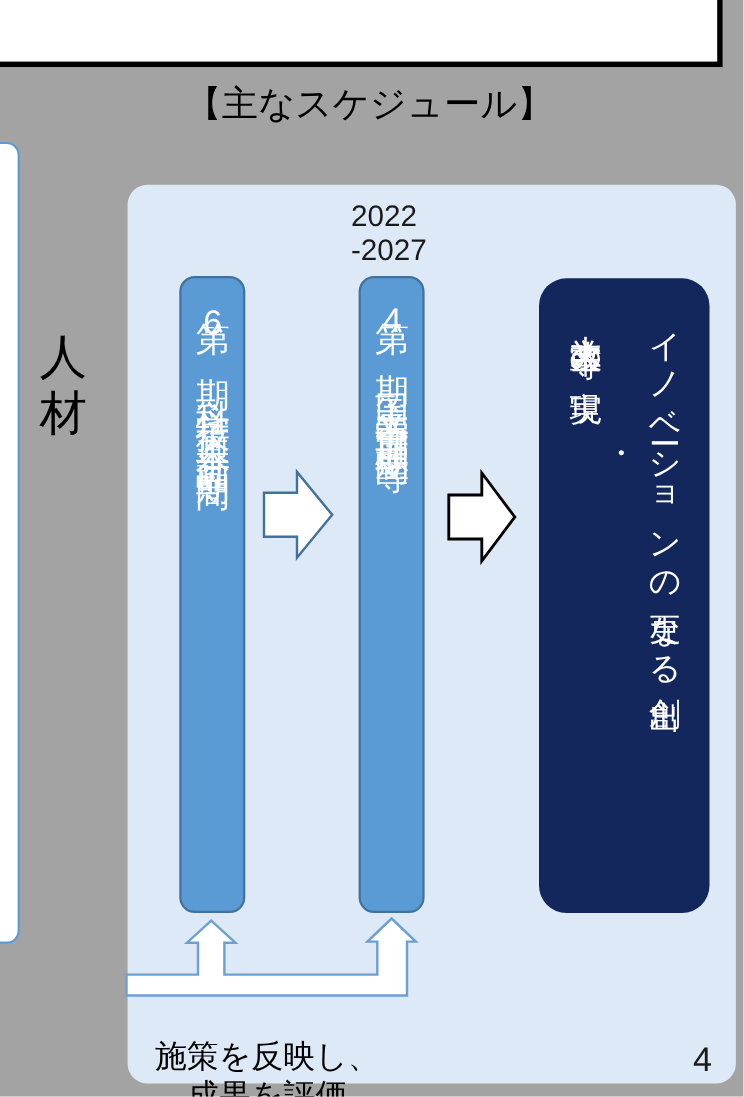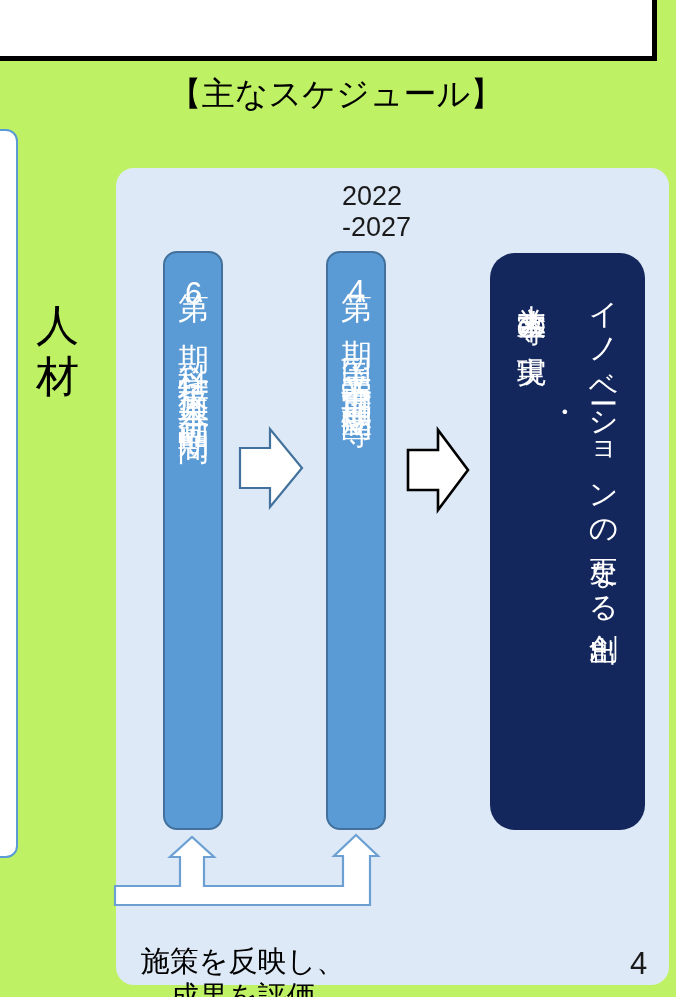--- a/index.html
+++ b/index.html
@@ -1,19 +1,19 @@
 <!DOCTYPE html>
 <html><head>
 <meta charset="utf-8">
 <style>
   html,body{margin:0;padding:0;background:#fff;}
   .page{
     position:relative;
     width:676px;height:997px;
-    background:#bef264;
+    background:#a3a3a3;
     overflow:hidden;
     font-family:"Liberation Sans","DejaVu Sans",sans-serif;
     color:#111;
   }
   
   .top-frame{
     position:absolute;left:-10px;top:-44px;
     width:667px;height:105px;
     border:5px solid #000;
     background:#fff;
@@ -47,21 +47,21 @@
     background:#dde9f6;
     border-radius:18px;
   }
   .year{
     position:absolute;top:181px;
     font-size:27px;line-height:31px;
     white-space:pre-line;
     color:#1a1a1a;
   }
   .year.y1{left:158px;}
-  .year.y2{left:342px;}
+  .year.y2{left:319px;}
   .bar{
     position:absolute;top:251px;
     width:60px;height:579px;
     background:#5b9bd5;
     border:2px solid #41719c;
     border-radius:14px;
     box-sizing:border-box;
     display:flex;justify-content:center;
   }
   .bar.b1{left:163px;}

